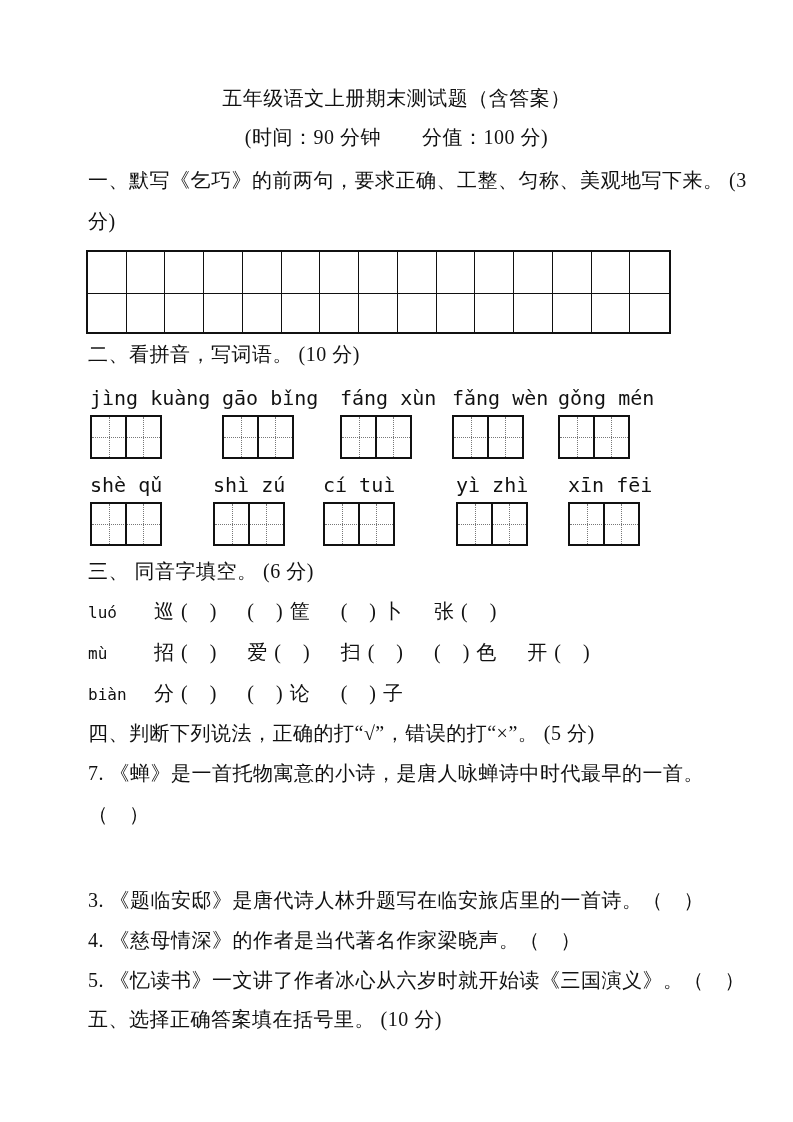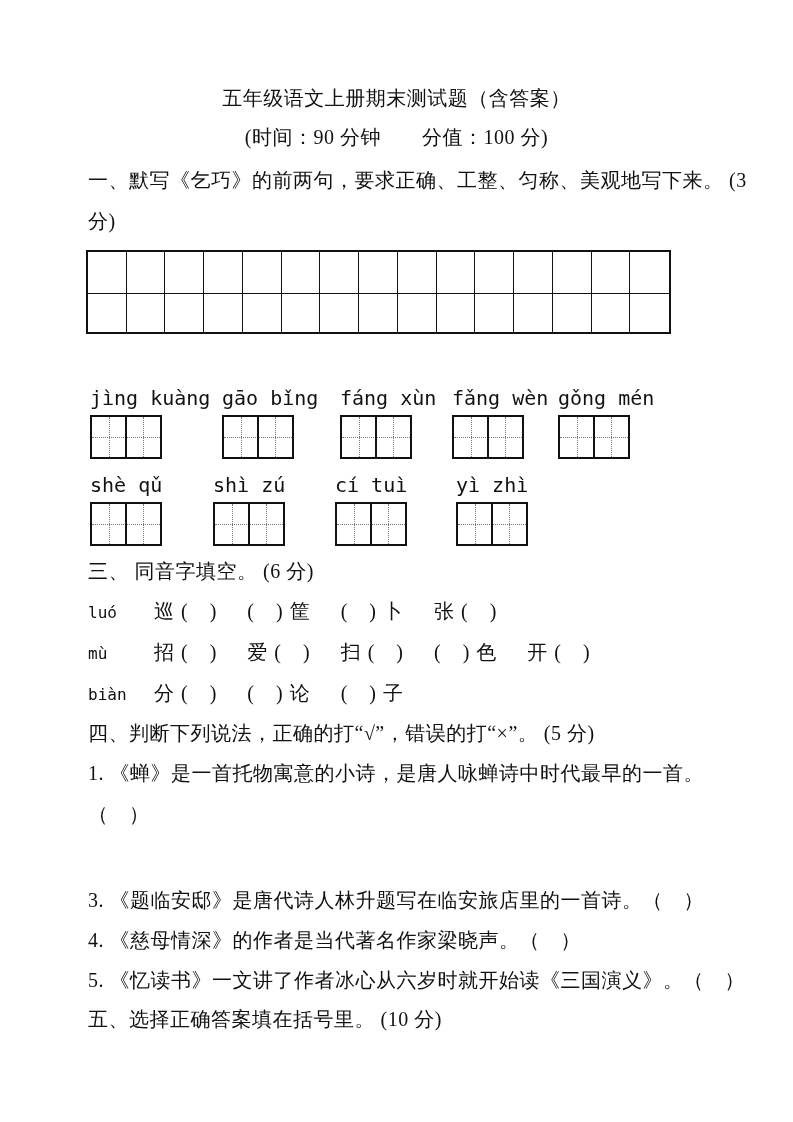--- a/index.html
+++ b/index.html
@@ -118,20 +118,21 @@
       <div class="cell"></div>
       <div class="cell"></div>
       <div class="cell"></div>
       <div class="cell"></div>
       <div class="cell"></div>
       <div class="cell"></div>
       <div class="cell"></div>
       <div class="cell"></div>
     </div>
 
+  <div class="line" style="top:334px;">二、看拼音，写词语。 (10 分)</div>
 
   <div class="punit" style="left:90px;top:389px;">
     <span class="plabel">jìng kuàng</span>
     <div class="pbox">
         <i class="vd l"></i>
         <i class="vd r"></i>
         <i class="hd"></i>
         <i class="vm"></i>
       </div>
   </div>
@@ -183,53 +184,62 @@
   </div>
   <div class="punit" style="left:213px;top:476px;">
     <span class="plabel">shì zú</span>
     <div class="pbox">
         <i class="vd l"></i>
         <i class="vd r"></i>
         <i class="hd"></i>
         <i class="vm"></i>
       </div>
   </div>
-  <div class="punit" style="left:335px;top:476px;">
+  <div class="punit" style="left:323px;top:476px;">
     <span class="plabel">cí tuì</span>
     <div class="pbox">
         <i class="vd l"></i>
         <i class="vd r"></i>
         <i class="hd"></i>
         <i class="vm"></i>
       </div>
   </div>
   <div class="punit" style="left:456px;top:476px;">
     <span class="plabel">yì zhì</span>
     <div class="pbox">
         <i class="vd l"></i>
         <i class="vd r"></i>
         <i class="hd"></i>
         <i class="vm"></i>
       </div>
   </div>
+  <div class="punit" style="left:568px;top:476px;">
+    <span class="plabel">xīn fēi</span>
+    <div class="pbox">
+        <i class="vd l"></i>
+        <i class="vd r"></i>
+        <i class="hd"></i>
+        <i class="vm"></i>
+      </div>
+  </div>
 
   <div class="line" style="top:551px;">三、 同音字填空。 (6 分)</div>
 
   <div class="hrow" style="top:599px;">
     <span class="hlabel">luó</span><span class="hitem">巡 (　)</span><span class="hitem">(　) 筐</span><span class="hitem">(　) 卜</span><span class="hitem">张 (　)</span>
   </div>
   <div class="hrow" style="top:640px;">
     <span class="hlabel">mù</span><span class="hitem">招 (　)</span><span class="hitem">爱 (　)</span><span class="hitem">扫 (　)</span><span class="hitem">(　) 色</span><span class="hitem">开 (　)</span>
   </div>
   <div class="hrow" style="top:681px;">
     <span class="hlabel">biàn</span><span class="hitem">分 (　)</span><span class="hitem">(　) 论</span><span class="hitem">(　) 子</span>
   </div>
 
   <div class="line" style="top:713px;">四、判断下列说法，正确的打“√”，错误的打“×”。 (5 分)</div>
 
-  <div class="line" style="top:753px;">1. 《蝉》是一首托物寓意的小诗，是唐人咏蝉诗中时代最早的一首。（　）</div>
+  <div class="line" style="top:753px;">7. 《蝉》是一首托物寓意的小诗，是唐人咏蝉诗中时代最早的一首。（　）</div>
   <div class="line" style="top:880px;">3. 《题临安邸》是唐代诗人林升题写在临安旅店里的一首诗。（　）</div>
   <div class="line" style="top:920px;">4. 《慈母情深》的作者是当代著名作家梁晓声。（　）</div>
   <div class="line" style="top:960px;">5. 《忆读书》一文讲了作者冰心从六岁时就开始读《三国演义》。（　）</div>
 
   <div class="line" style="top:999px;">五、选择正确答案填在括号里。 (10 分)</div>
 
 </div>
 
 </body></html>

